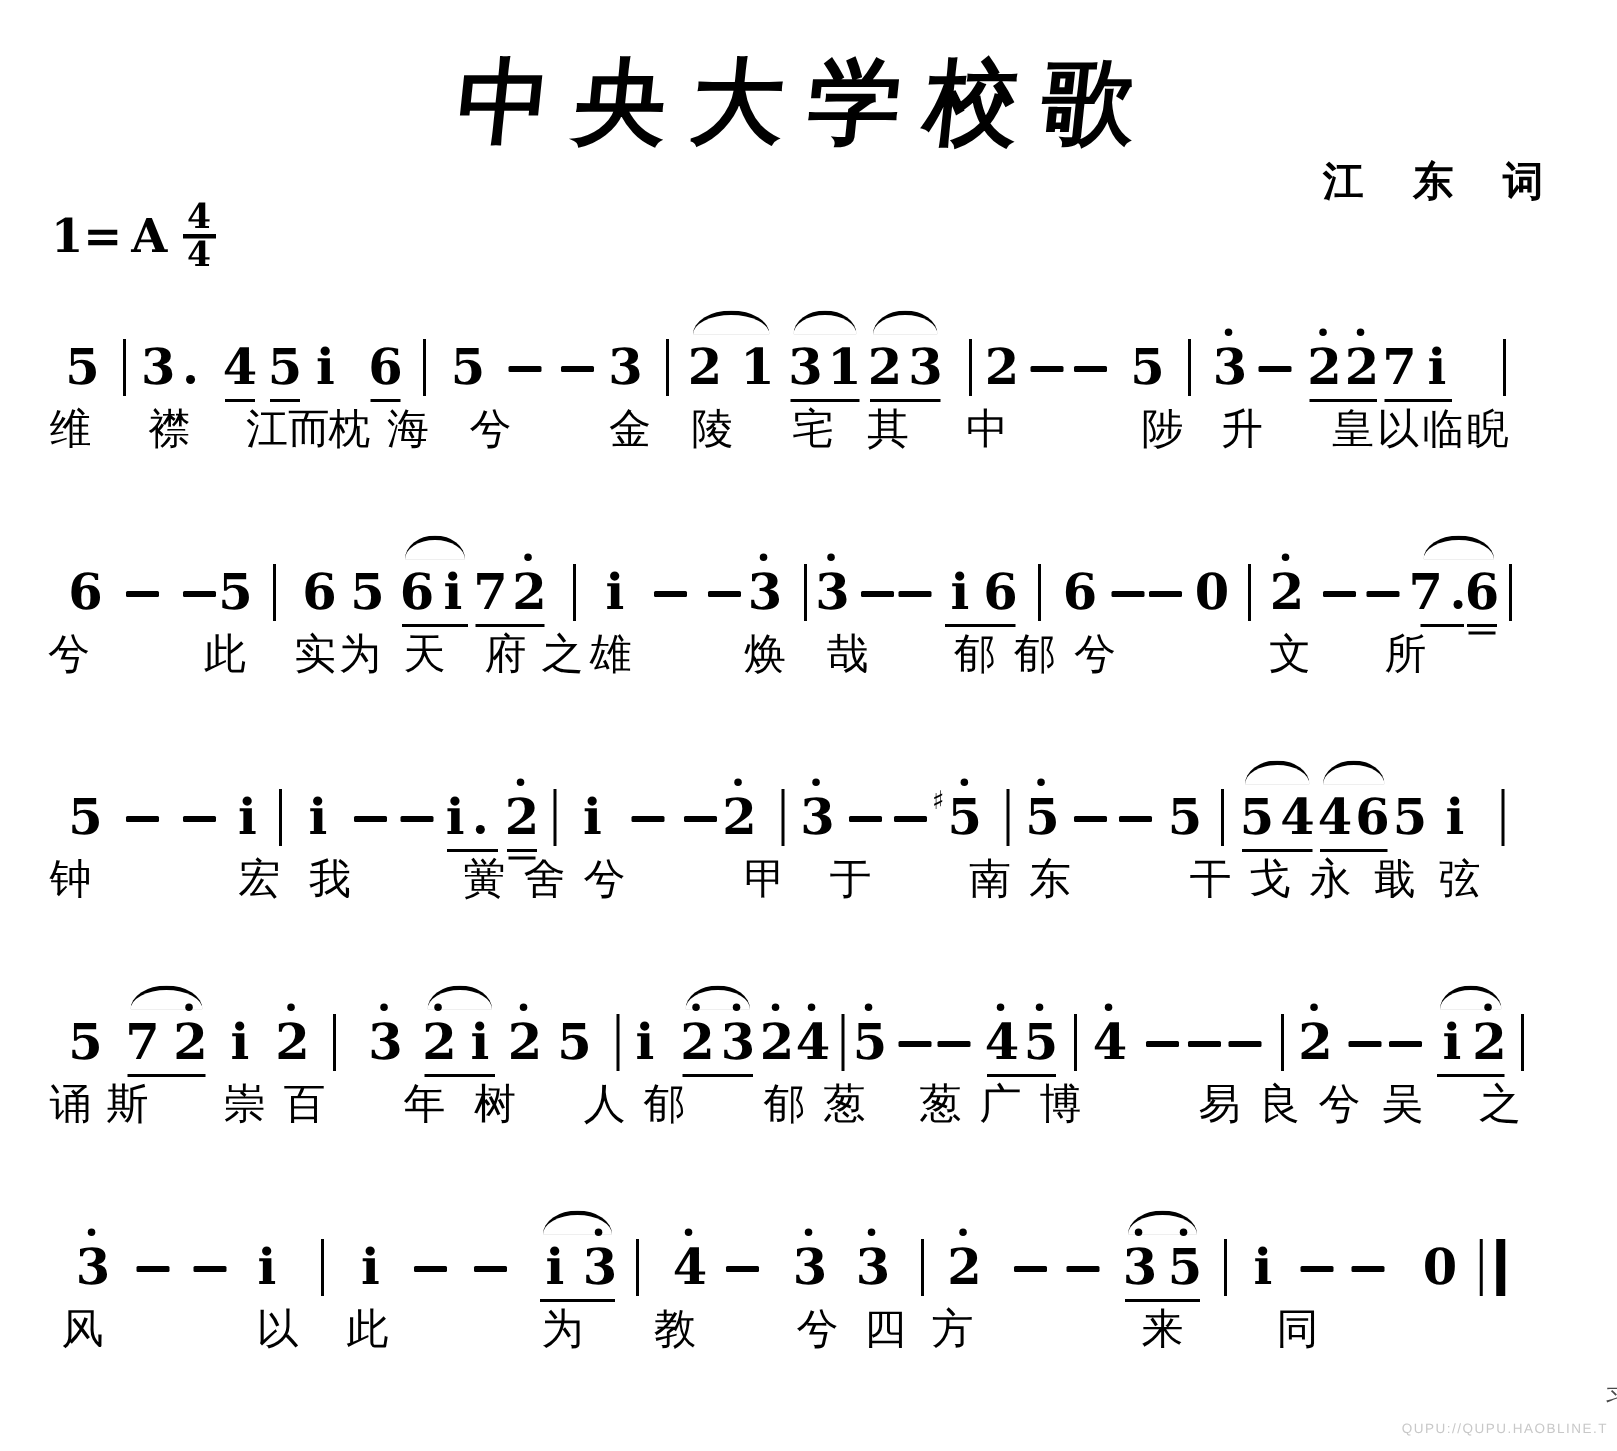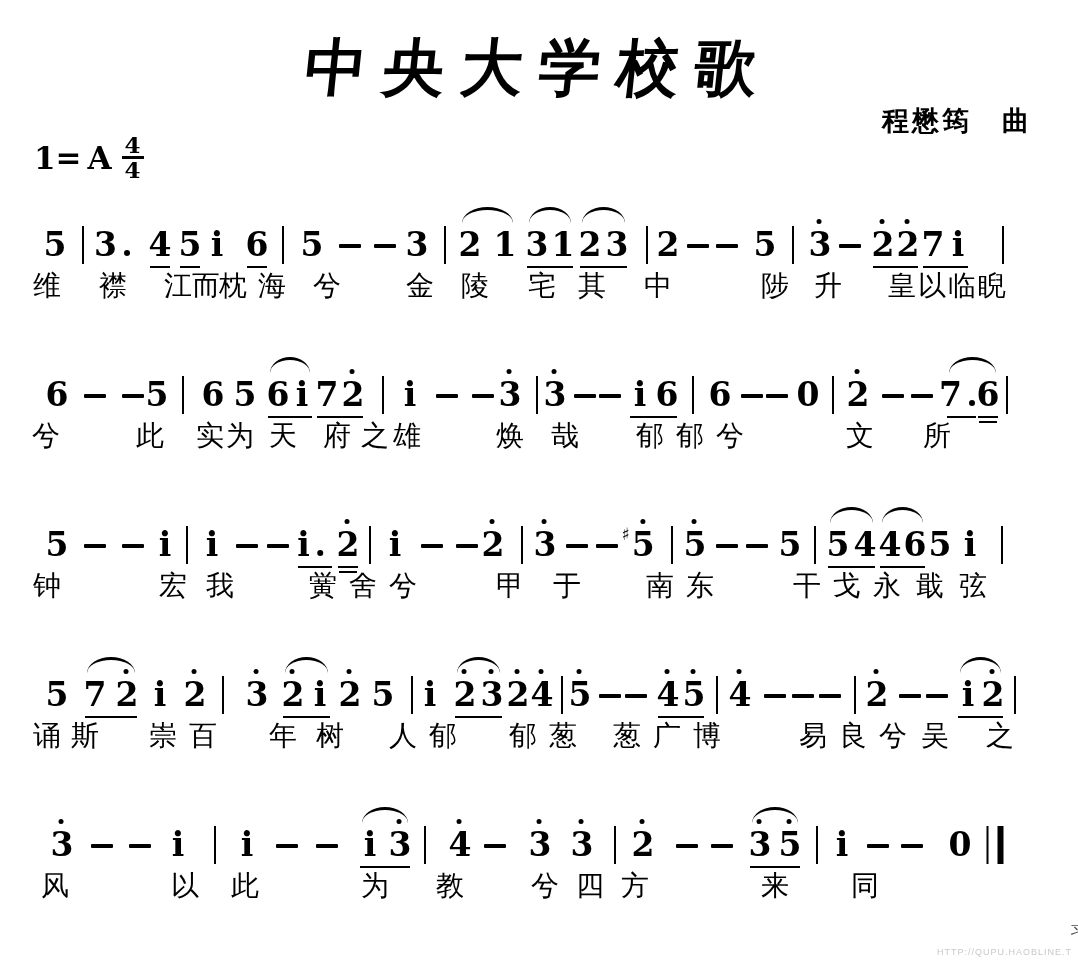--- a/index.html
+++ b/index.html
@@ -41,21 +41,21 @@
   .wm-sub{font-size:9px;color:#c8c8c8;letter-spacing:1px;line-height:10px;}
   .edge-glyph{position:absolute;right:-7px;bottom:26px;font-size:15px;color:#4a4a4a;}
 </style>
 </head>
 <body>
 
 <div class="page">
   <div class="title">中央大学校歌</div>
 
   <div class="credits">
-    <div>程懋筠　曲</div>
+    <div>江　东　词</div>
   </div>
 
   <div class="keysig">
     <span>1=</span>
     <span class="tonic">A</span>
     <span class="meter">
       <span class="mnum">4</span>
       <span class="mden">4</span>
     </span>
   </div>
@@ -525,16 +525,16 @@
         <span class="lyric" style="left: 450px;">教</span>
         <span class="lyric" style="left: 545px;">兮</span>
         <span class="lyric" style="left: 590px;">四</span>
         <span class="lyric" style="left: 635px;">方</span>
         <span class="lyric" style="left: 775px;">来</span>
         <span class="lyric" style="left: 865px;">同</span>
       </div>
     </div>
 
   <div class="wm">
-    <div class="wm-sub">HTTP://QUPU.HAOBLINE.T</div>
+    <div class="wm-sub">QUPU://QUPU.HAOBLINE.T</div>
   </div>
   <div class="edge-glyph">习</div>
 </div>
 
 </body></html>

